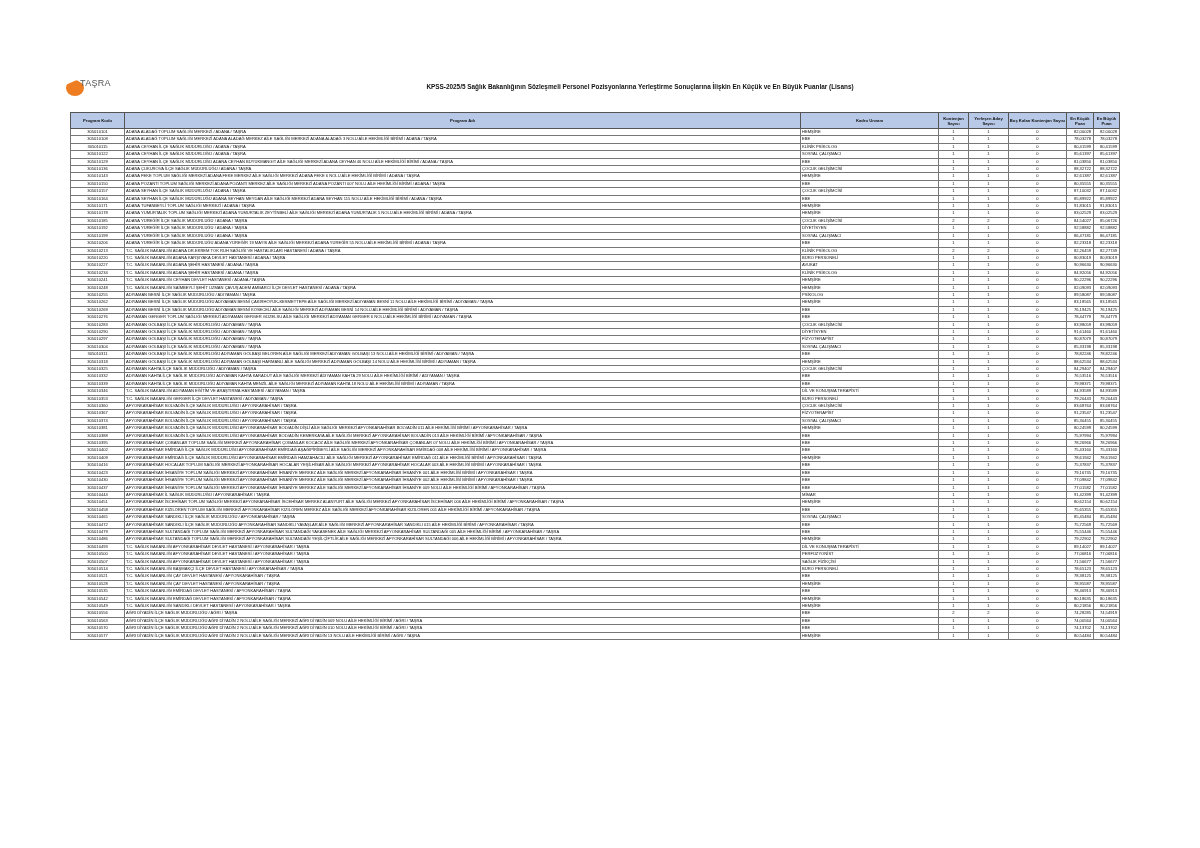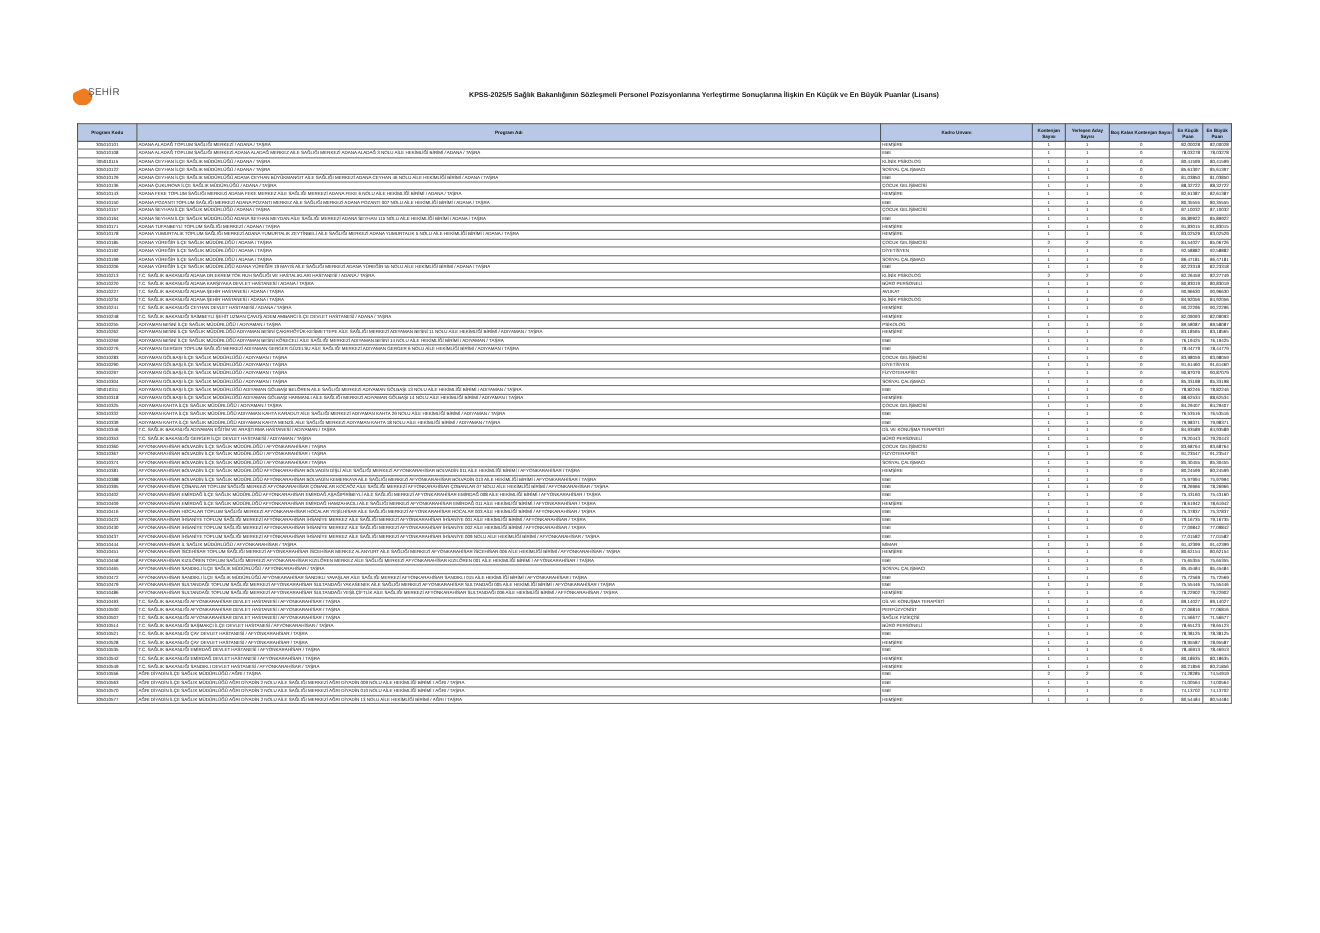--- a/index.html
+++ b/index.html
@@ -15,21 +15,21 @@
   td.r { text-align:right; padding-right:2px; }
   td.lb { border-left:1.2px solid #444; }
   col.code { width:54px; } col.name { width:676px; } col.kadro { width:138px; }
   col.k { width:30px; } col.y { width:40px; } col.b { width:58px; } col.min { width:27px; } col.max { width:26px; }
 </style>
 </head>
 <body>
 
 <div class="logo">
   <span class="logo-mark"></span>
-  <span class="logo-text">ŞEHİR</span>
+  <span class="logo-text">TAŞRA</span>
 </div>
 
 <div class="title">KPSS-2025/5 Sağlık Bakanlığının Sözleşmeli Personel Pozisyonlarına Yerleştirme Sonuçlarına İlişkin En Küçük ve En Büyük Puanlar (Lisans)</div>
 
 <table>
   <colgroup>
     <col class="code">
       <col class="name">
       <col class="kadro">
       <col class="k">

